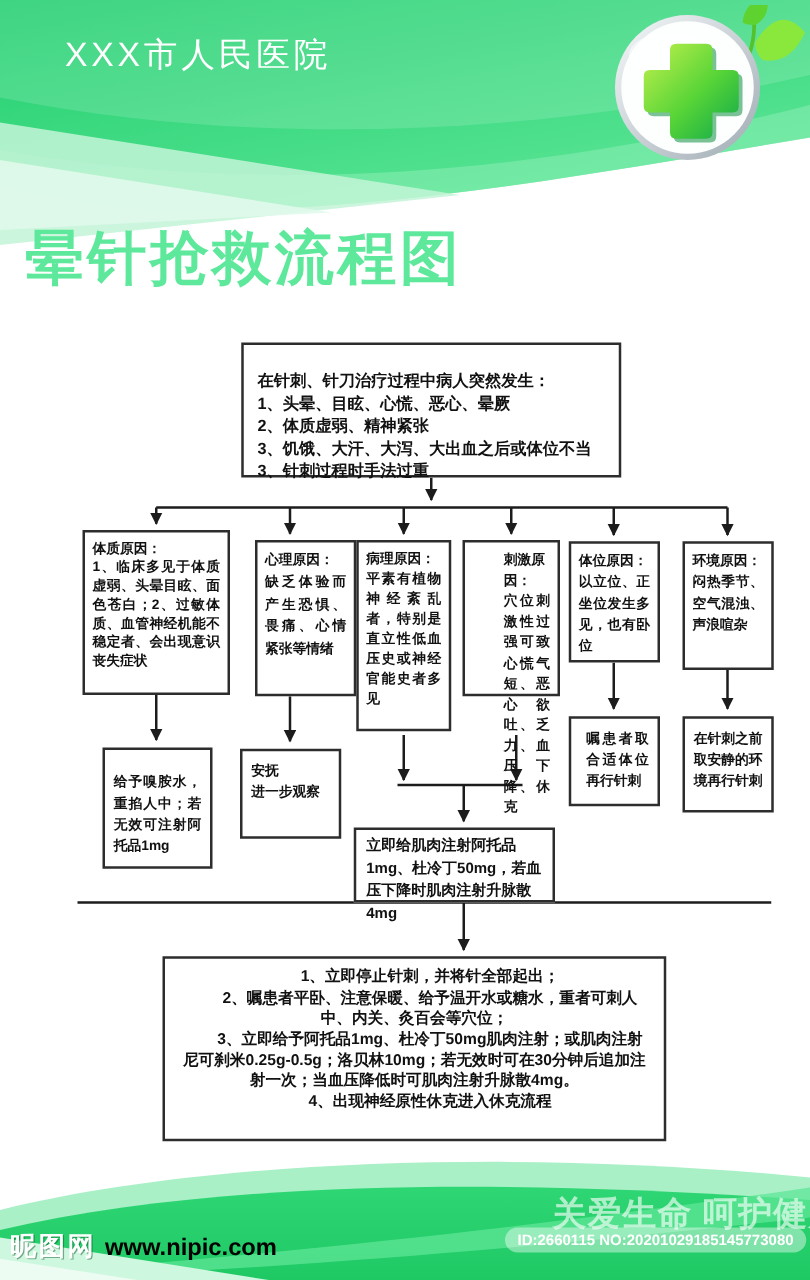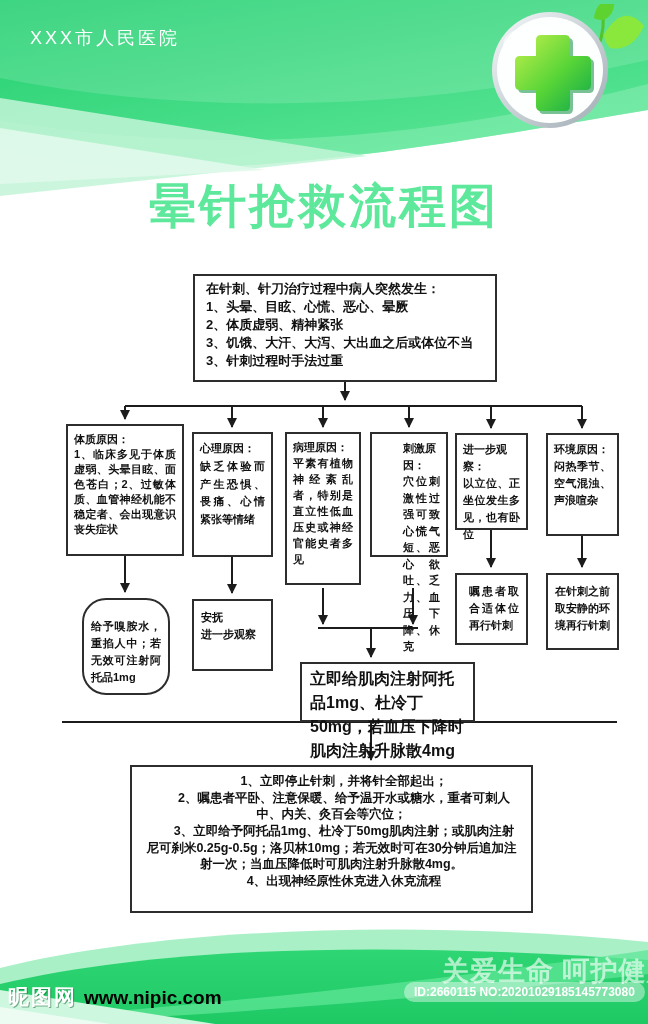--- a/index.html
+++ b/index.html
@@ -4,51 +4,51 @@
 <style>
   html,body{margin:0;padding:0;background:#e9e9e9;}
   #page{
     position:relative;width:648px;height:1024px;margin:0 auto;
     background:#ffffff;overflow:hidden;
     font-family:"Liberation Sans","DejaVu Sans",sans-serif;
   }
   
   #header-svg{position:absolute;top:0;left:0;width:648px;height:210px;}
   #hospital-name{
-    position:absolute;left:30px;top:26px;color:#ffffff;
-    font-size:18px;letter-spacing:3px;font-weight:400;
+    position:absolute;left:52px;top:26px;color:#ffffff;
+    font-size:27px;letter-spacing:3px;font-weight:400;
   }
   #badge-svg{position:absolute;left:482px;top:4px;width:164px;height:142px;}
   
   #poster-title{
-    position:absolute;left:20px;top:175px;width:608px;text-align:center;
+    position:absolute;left:20px;top:175px;width:608px;
     font-size:47px;font-weight:900;letter-spacing:3px;color:#5ee89b;
   }
   
   .box{
     position:absolute;box-sizing:border-box;background:#ffffff;
     border:2px solid #2d2d2d;color:#111111;font-weight:700;
   }
-  #trigger-box{left:193px;top:274px;width:304px;height:108px;padding:4px 11px;
+  #trigger-box{left:193px;top:274px;width:304px;height:108px;padding:20px 11px;
     font-size:13px;line-height:1.38;}
   .cause{font-size:11px;line-height:1.5;padding:6px 6px;}
   .cause .body{text-align:justify;}
   #cause-constitution{left:66px;top:424px;width:118px;height:132px;line-height:1.36;}
-  #cause-psychological{left:192px;top:432px;width:81px;height:125px;line-height:1.62;}
+  #cause-psychological{left:204px;top:432px;width:81px;height:125px;line-height:1.62;}
   #cause-pathological{left:285px;top:432px;width:76px;height:153px;line-height:1.45;}
   #cause-stimulus{left:370px;top:432px;width:78px;height:125px;line-height:1.5;padding-left:31px;}
   #cause-posture{left:455px;top:433px;width:73px;height:97px;line-height:1.55;}
   #cause-environment{left:546px;top:433px;width:73px;height:103px;line-height:1.55;}
   .action{font-size:11px;line-height:1.55;padding:8px 7px;text-align:justify;}
-  #action-constitution{left:82px;top:598px;width:88px;height:97px;padding-top:18px;border-radius:24px;}
+  #action-constitution{left:82px;top:598px;width:88px;height:97px;padding-top:18px;}
   #action-psychological{left:192px;top:599px;width:81px;height:72px;text-align:left;}
   #action-posture{left:455px;top:573px;width:73px;height:72px;padding-left:12px;}
   #action-environment{left:546px;top:573px;width:73px;height:77px;}
-  #mid-box{left:300px;top:662px;width:175px;height:60px;padding:3px 8px;
-    font-size:16px;line-height:1.5;}
+  #mid-box{left:283px;top:662px;width:161px;height:60px;padding:3px 8px;
+    font-size:12px;line-height:1.5;}
   #final-box{left:130px;top:765px;width:403px;height:148px;padding:6px 14px;
     font-size:12.5px;line-height:1.33;}
   #final-box .step{text-indent:2em;text-align:center;}
   
   #flow-connectors{position:absolute;top:0;left:0;width:648px;height:1024px;pointer-events:none;}
   
   #footer-svg{position:absolute;left:0;top:904px;width:648px;height:120px;}
   #watermark{position:absolute;left:8px;top:983px;display:flex;align-items:baseline;gap:7px;}
   #nipic-logo{font-size:21px;font-weight:900;color:#ffffff;letter-spacing:2px;
     text-shadow:1px 1px 0 rgba(0,80,30,.45);text-align:right;}
@@ -151,21 +151,21 @@
   </div>
   <div class="box cause" id="cause-pathological">
     <div class="ctitle">病理原因：</div>
     <div class="body">平素有植物神经紊乱者，特别是直立性低血压史或神经官能史者多见</div>
   </div>
   <div class="box cause" id="cause-stimulus">
     <div class="ctitle">刺激原因：</div>
     <div class="body">穴位刺激性过强可致心慌气短、恶心欲吐、乏力、血压下降、休克</div>
   </div>
   <div class="box cause" id="cause-posture">
-    <div class="ctitle">进一步观察：</div>
+    <div class="ctitle">体位原因：</div>
     <div class="body">以立位、正坐位发生多见，也有卧位</div>
   </div>
   <div class="box cause" id="cause-environment">
     <div class="ctitle">环境原因：</div>
     <div class="body">闷热季节、空气混浊、声浪喧杂</div>
   </div>
 
   <div class="box action" id="action-constitution">给予嗅胺水，重掐人中；若无效可注射阿托品1mg</div>
   <div class="box action" id="action-psychological">
     <div>安抚</div>

